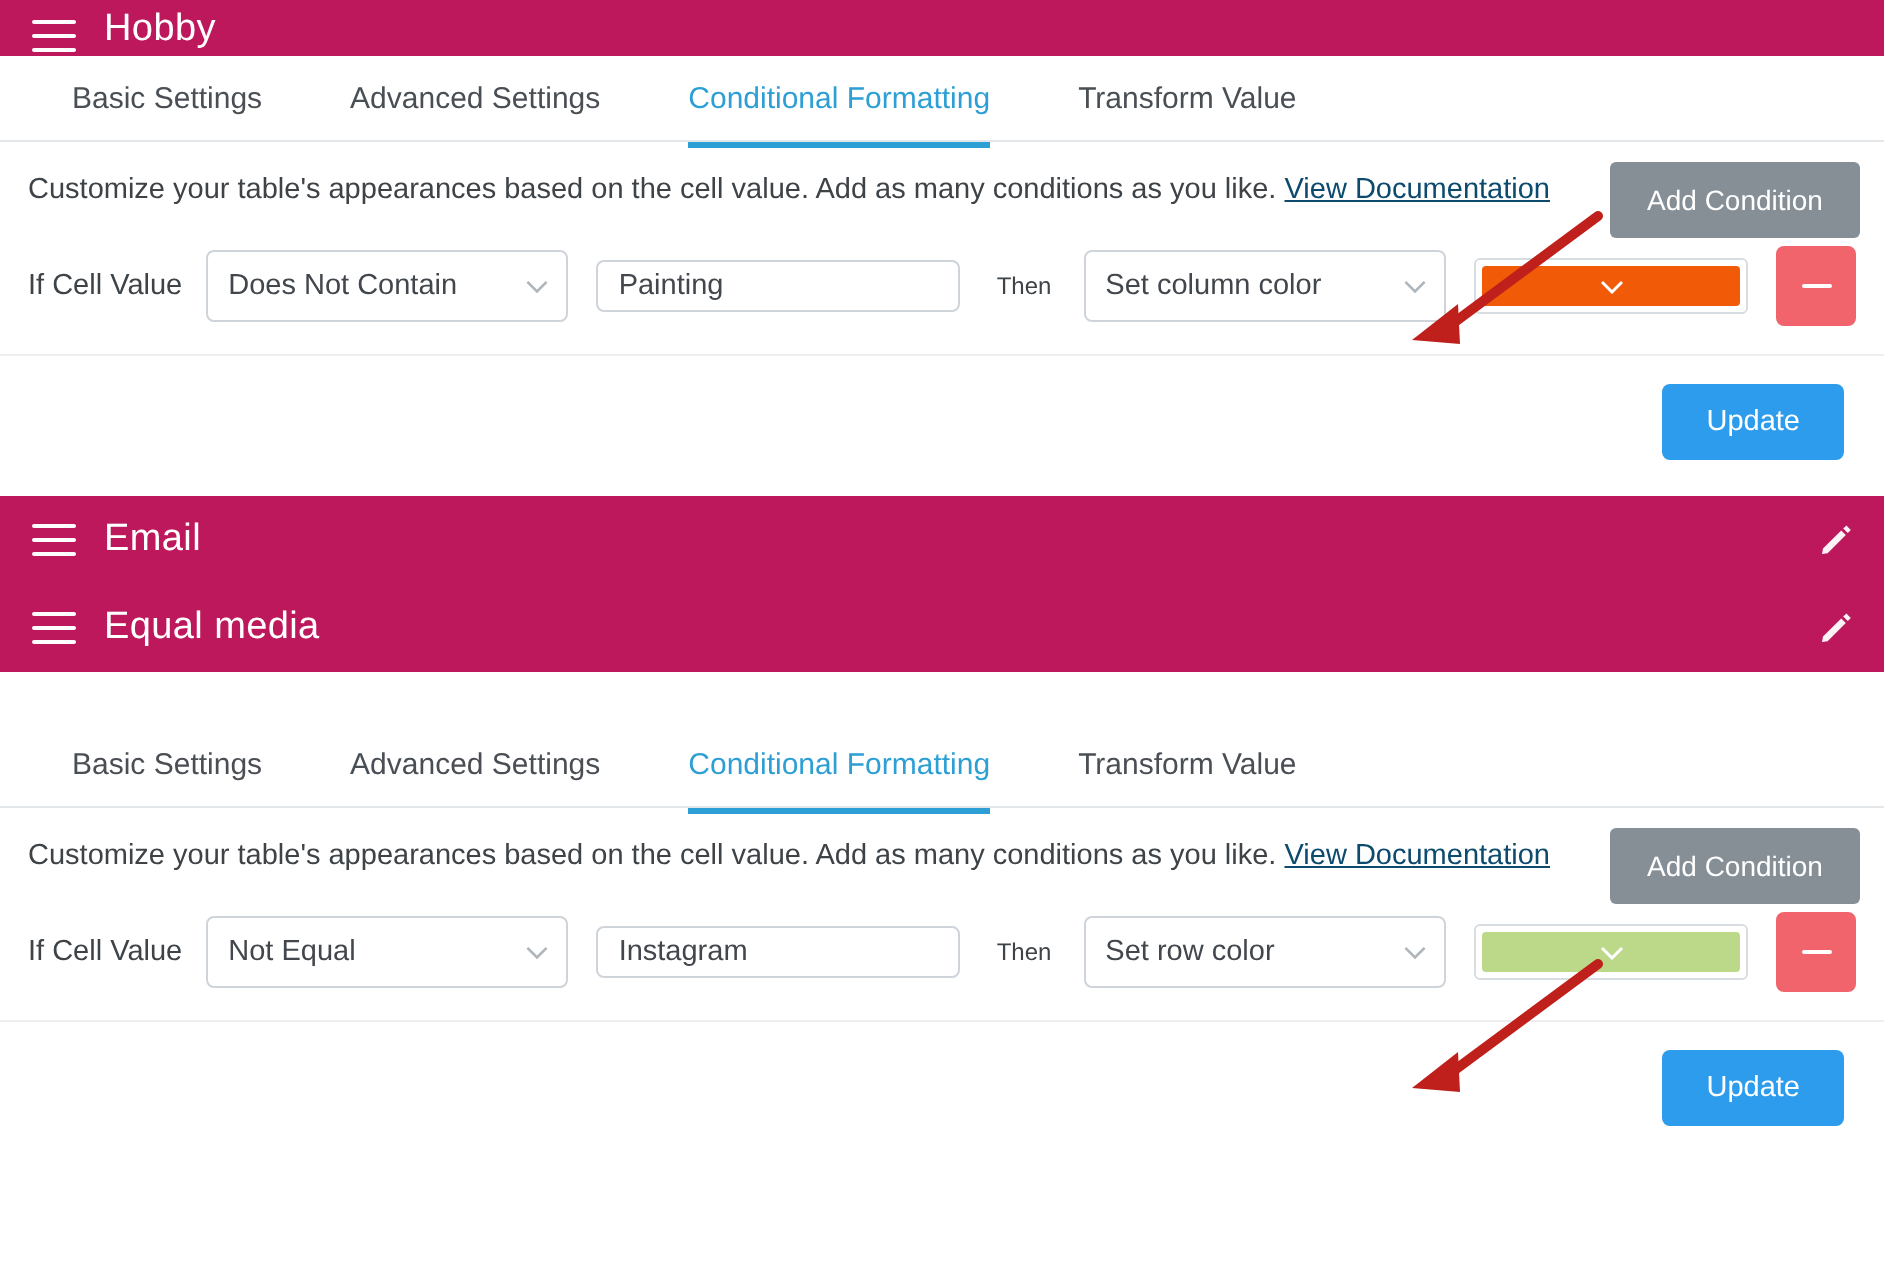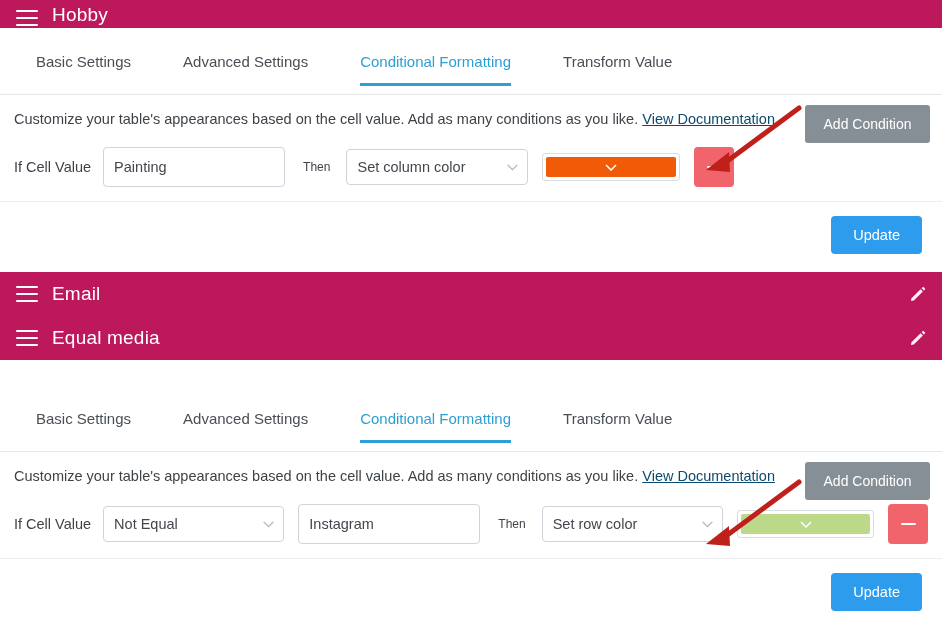--- a/index.html
+++ b/index.html
@@ -35,24 +35,24 @@
     position: absolute; right: 16px; top: 50%; transform: translateY(-50%);
     width: 16px; height: 16px; opacity: .95;
   }
   .bar-top { height: 28px; align-items: flex-end; padding-bottom: 2px; }
   .bar-top .bar-title { font-size: 19px; }
 
   
   .tabs {
     display: flex;
     align-items: center;
-    height: 67px;
+    height: 43px;
     padding: 0 0 0 14px;
     border-bottom: 1px solid #e4e7ea;
-    gap: 8px;
+    gap: 0;
   }
   .tab {
     font-size: 15px;
     color: #4a4f55;
     padding: 17px 22px 16px 22px;
     position: relative;
     white-space: nowrap;
     cursor: pointer;
   }
   .tab.active { color: #2e9fd4; }
@@ -123,21 +123,21 @@
     margin-right: 14px;
   }
   .select.wide { width: 182px; }
   .select .chev {
     position: absolute; right: 9px; top: 50%;
     margin-top: -3px;
     width: 11px; height: 7px;
   }
   .text-input {
     width: 182px;
-    height: 40px;
+    height: 26px;
     border: 1px solid #ced4da;
     border-radius: 4px;
     font-size: 14.5px;
     color: #42474d;
     padding: 0 10px;
     font-family: "Liberation Sans", sans-serif;
     background: #fff;
     margin-right: 14px;
   }
   .then-label {
@@ -233,20 +233,26 @@
   <div class="desc">
     <span>Customize your table's appearances based on the cell value. Add as many conditions as you like.</span>
     <a href="#">View Documentation</a>
   </div>
   <button class="add-condition">Add Condition</button>
 </div>
 
 <div class="cond-row">
   <span class="cond-label">If Cell Value</span>
 
+  <div class="select wide">
+    <span>Does Not Contain</span>
+    <svg class="chev" viewBox="0 0 11 7">
+      <path d="M0.7 0.9 L5.5 5.7 L10.3 0.9" fill="none" stroke="#aeb5bb" stroke-width="1.3"></path>
+    </svg>
+  </div>
 
   <input class="text-input" type="text" value="Painting" style="">
 
   <span class="then-label">Then</span>
 
   <div class="select wide">
     <span>Set column color</span>
     <svg class="chev" viewBox="0 0 11 7">
       <path d="M0.7 0.9 L5.5 5.7 L10.3 0.9" fill="none" stroke="#aeb5bb" stroke-width="1.3"></path>
     </svg>

